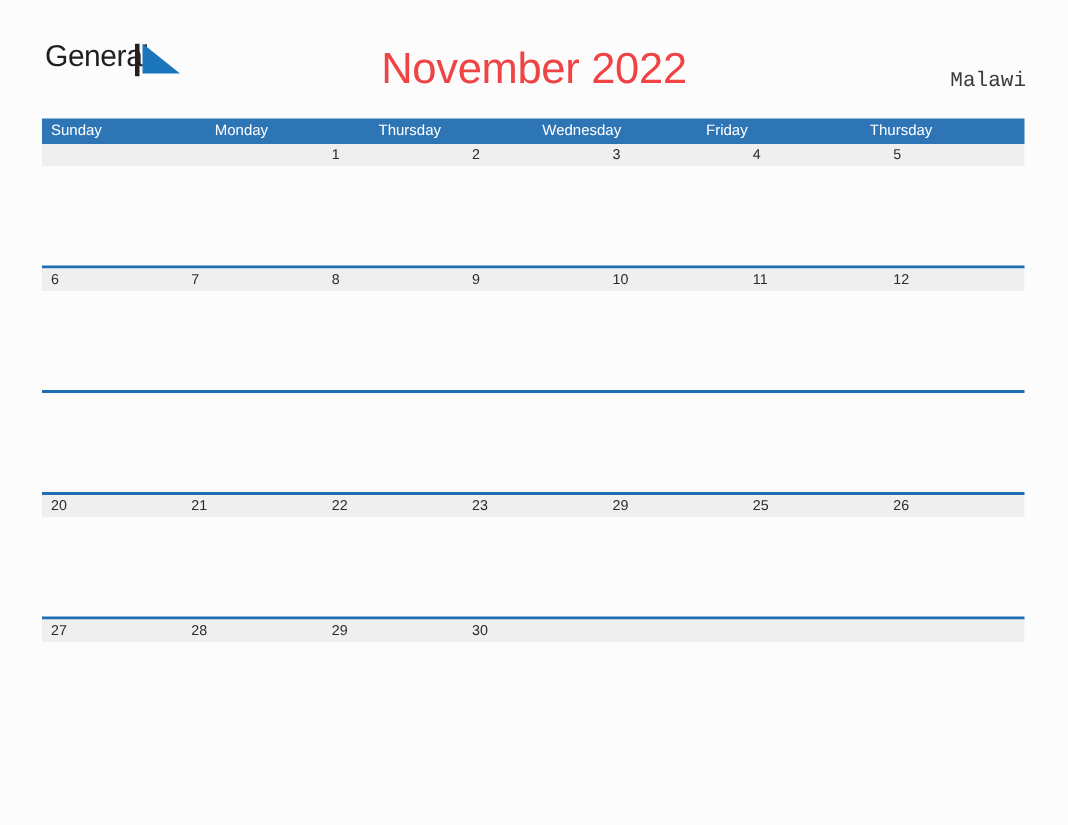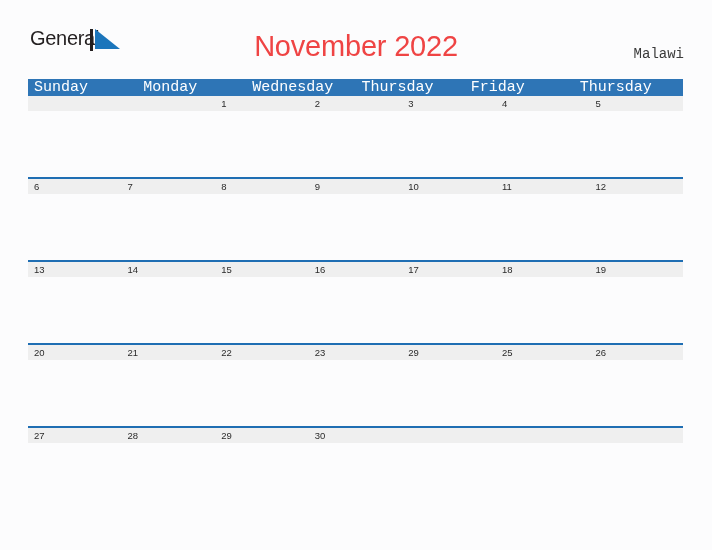--- a/index.html
+++ b/index.html
@@ -93,27 +93,27 @@
   }
 
   .weekday-header {
     display: flex;
     background: #2e75b6;
     height: 17px;
     align-items: center;
   }
   .weekday-cell {
     flex: 1 1 0;
-    font-size: 15px;
+    font-size: 10px;
     color: #ffffff;
     padding-left: 6px;
     box-sizing: border-box;
     line-height: 17px;
     white-space: nowrap;
-    font-family: Liberation Mono, monospace;
+    font-family: Liberation Sans, sans-serif;
   }
 
   .week-row {
     position: relative;
   }
   .week-row + .week-row {
     border-top: 2px solid #1f6eb3;
   }
 
   .date-strip {
@@ -159,22 +159,22 @@
   <h1 class="calendar-title">November 2022</h1>
 
   <div class="region-label">Malawi</div>
 </div>
 
 <div class="calendar">
 
   <div class="weekday-header">
     <div class="weekday-cell">Sunday</div>
     <div class="weekday-cell">Monday</div>
+    <div class="weekday-cell">Thursday</div>
     <div class="weekday-cell">Wednesday</div>
-    <div class="weekday-cell">Thursday</div>
     <div class="weekday-cell">Friday</div>
     <div class="weekday-cell">Thursday</div>
   </div>
 
   <div class="week-row">
     <div class="date-strip">
       <div class="date-cell"></div>
       <div class="date-cell"></div>
       <div class="date-cell">1</div>
       <div class="date-cell">2</div>
@@ -208,29 +208,20 @@
       <div class="event-cell"></div>
       <div class="event-cell"></div>
       <div class="event-cell"></div>
       <div class="event-cell"></div>
       <div class="event-cell"></div>
       <div class="event-cell"></div>
     </div>
   </div>
 
   <div class="week-row">
-    <div class="date-strip">
-      <div class="date-cell">13</div>
-      <div class="date-cell">14</div>
-      <div class="date-cell">15</div>
-      <div class="date-cell">16</div>
-      <div class="date-cell">17</div>
-      <div class="date-cell">18</div>
-      <div class="date-cell">19</div>
-    </div>
     <div class="event-strip">
       <div class="event-cell"></div>
       <div class="event-cell"></div>
       <div class="event-cell"></div>
       <div class="event-cell"></div>
       <div class="event-cell"></div>
       <div class="event-cell"></div>
       <div class="event-cell"></div>
     </div>
   </div>

